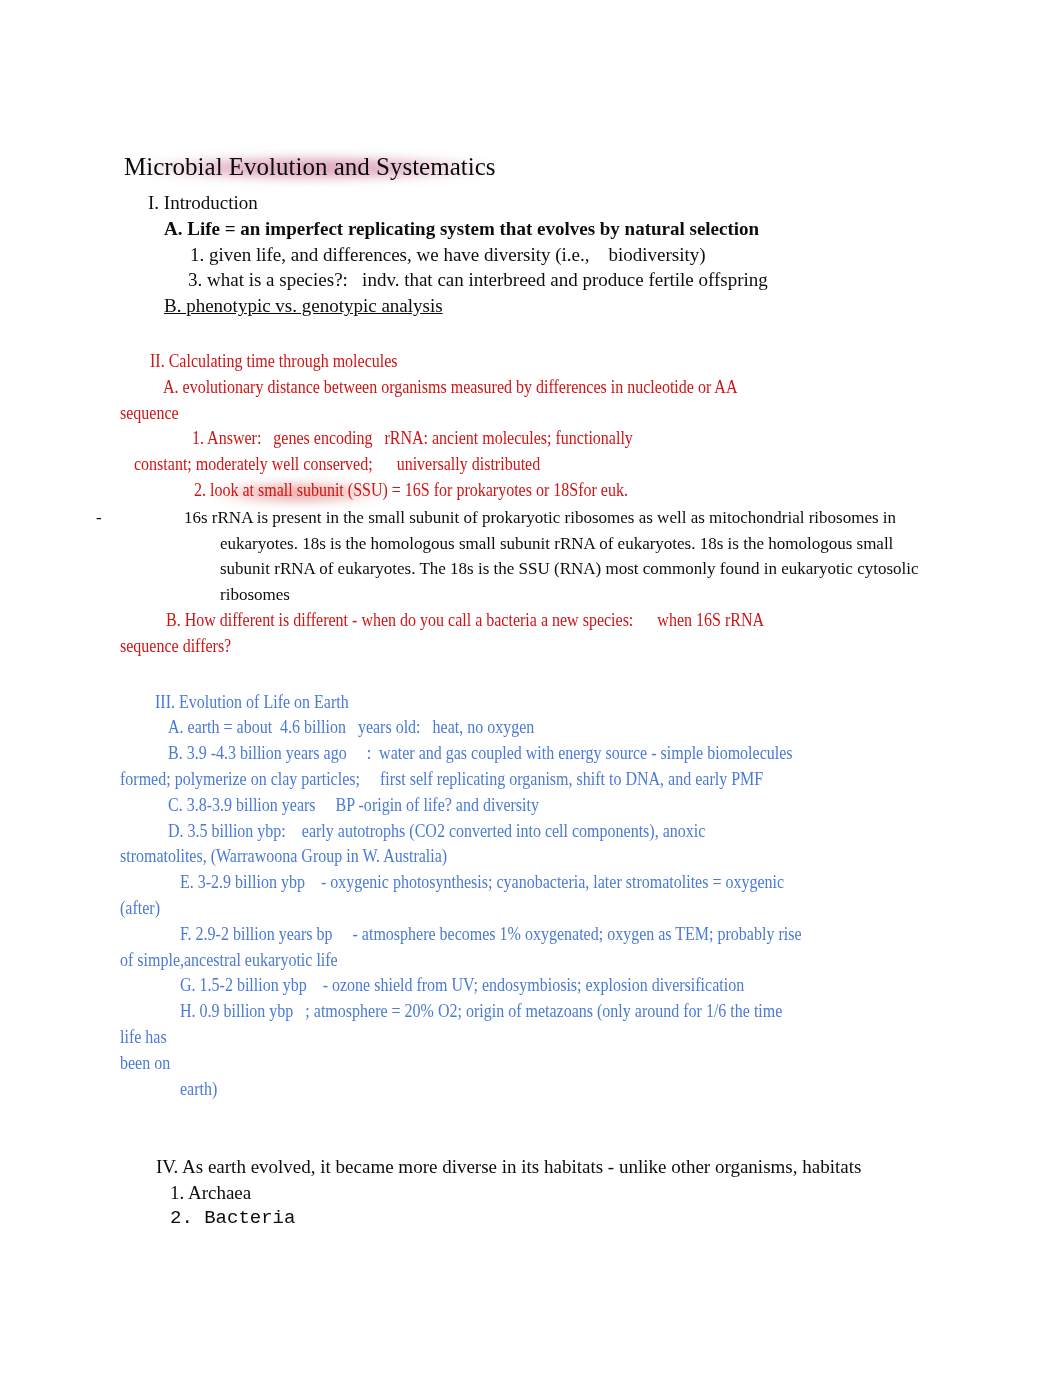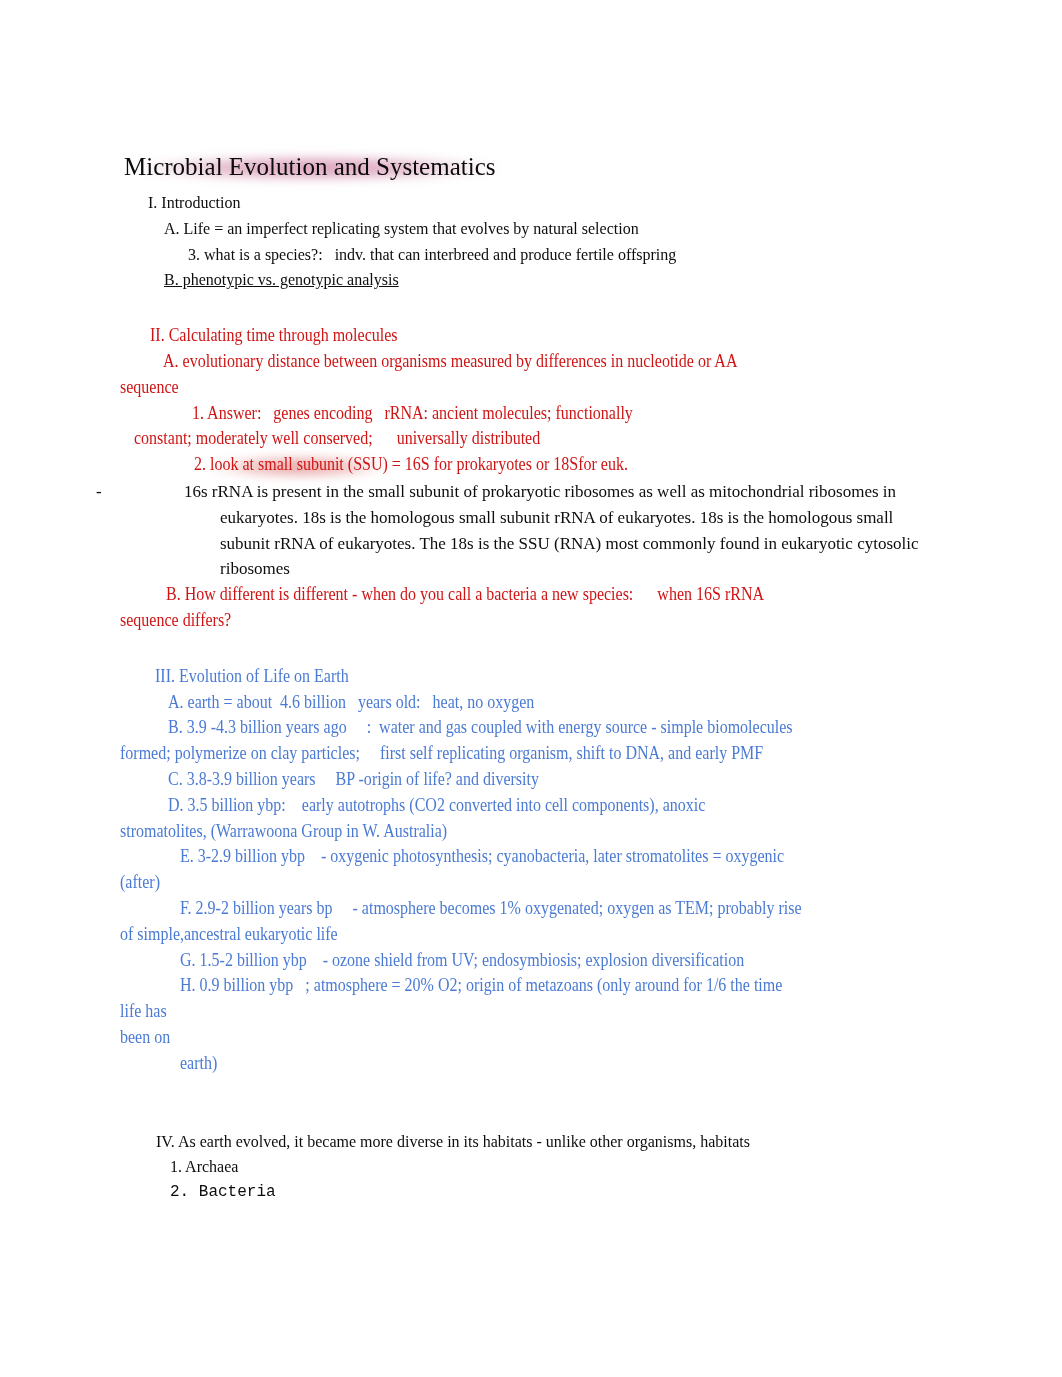--- a/index.html
+++ b/index.html
@@ -59,21 +59,21 @@
                 rgba(255,255,255,0) 100%);
     filter: blur(4px);
     z-index: 1;
     pointer-events: none;
   }
 
   .blk { margin: 0; padding: 0; }
 
   
   .ln {
-    font-size: 16px;
+    font-size: 19px;
     line-height: 25.8px;
     color: #0d0d0d;
     white-space: pre-wrap;
     margin: 0;
   }
 
   
   .ln-c {
     font-size: 18.5px;
     line-height: 25.8px;
@@ -130,21 +130,22 @@
 
 <div class="page">
 
   <div class="title-wrap">
     <span class="title-highlight"></span>
     <span class="doc-title">Microbial Evolution and Systematics</span>
   </div>
 
   <div class="blk">
     <p class="ln" style="margin-left:28px;">I. Introduction</p>
-    <p class="ln" style="margin-left:44px;">A. Life = an imperfect replicating system that evolves by natural selection</p>
+    <p class="ln" style="margin-left:44px;font-weight:bold;">A. Life = an imperfect replicating system that evolves by natural selection</p>
+    <p class="ln" style="margin-left:70px;">1. given life, and differences, we have diversity (i.e.,    biodiversity)</p>
     <p class="ln" style="margin-left:68px;">3. what is a species?:   indv. that can interbreed and produce fertile offspring</p>
     <p class="ln" style="margin-left:44px;text-decoration:underline;">B. phenotypic vs. genotypic analysis</p>
   </div>
 
   <div class="gap-lg"></div>
 
   <div class="blk">
     <p class="ln-c red" style="margin-left:30px;">II. Calculating time through molecules</p>
     <p class="ln-c red" style="margin-left:43px;">A. evolutionary distance between organisms measured by differences in nucleotide or AA</p>
     <p class="ln-c red" style="margin-left:0px;">sequence</p>

